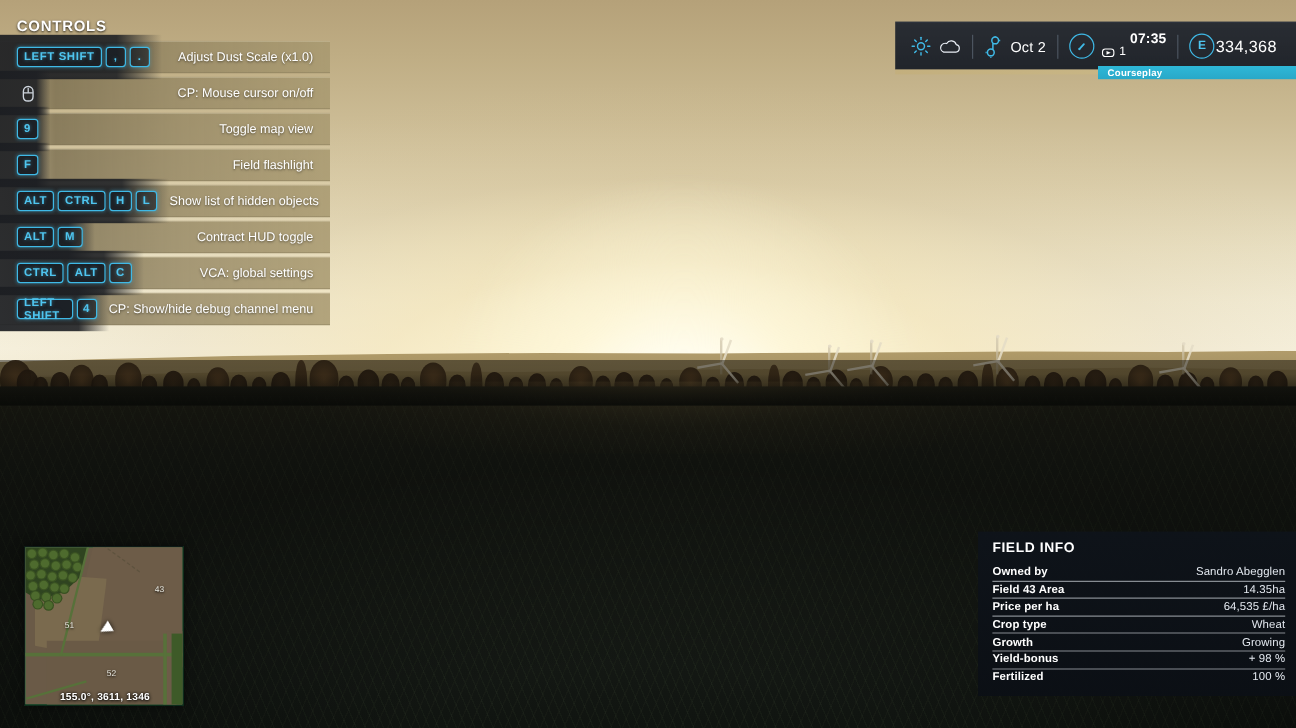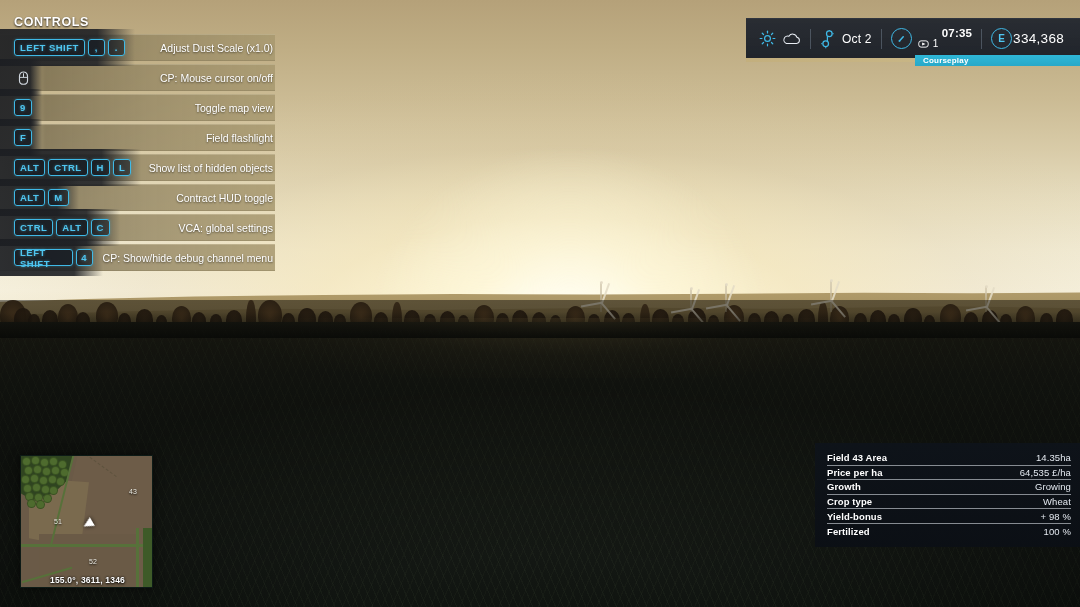--- a/index.html
+++ b/index.html
@@ -150,21 +150,21 @@
     padding:0 5px;
     box-shadow:0 0 3px rgba(63,185,230,0.35);
     text-shadow:0 0 3px rgba(79,197,239,0.5);
   }
   .key.icon-key {
     border:none; background:transparent; box-shadow:none;
     padding:0; min-width:18px;
   }
   .mouse-ico { width:13px; height:14px; display:block; }
   .ctl-label {
-    margin-left:auto; padding-right:2px;
+    margin-left:auto; padding-right:14px;
     color:#ffffff; font-size:10.5px;
     text-shadow:0 1px 2px rgba(0,0,0,0.55);
     white-space:nowrap;
     position:relative; z-index:2;
   }
 
   
   #hud-top {
     position:absolute; right:0; top:18px;
     height:40px; width:334px;
@@ -541,36 +541,41 @@
 
   <div class="hud-money">334,368</div>
 </div>
 <div id="hud-underline"></div>
 
 <div id="courseplay-badge">
   <span>Courseplay</span>
 </div>
 
 <div id="field-info">
+  <div id="field-info-title">FIELD INFO</div>
   <div id="field-info-rows">
+      <div class="fi-row">
+        <span class="fi-key">Owned by</span>
+        <span class="fi-val">Sandro Abegglen</span>
+      </div>
       <div class="fi-row">
         <span class="fi-key">Field 43 Area</span>
         <span class="fi-val">14.35ha</span>
       </div>
       <div class="fi-row">
         <span class="fi-key">Price per ha</span>
         <span class="fi-val">64,535 £/ha</span>
       </div>
       <div class="fi-row">
+        <span class="fi-key">Crop type</span>
+        <span class="fi-val">Wheat</span>
+      </div>
+      <div class="fi-row">
         <span class="fi-key">Growth</span>
         <span class="fi-val">Growing</span>
-      </div>
-      <div class="fi-row">
-        <span class="fi-key">Crop type</span>
-        <span class="fi-val">Wheat</span>
       </div>
       <div class="fi-row">
         <span class="fi-key">Yield-bonus</span>
         <span class="fi-val">+ 98 %</span>
       </div>
       <div class="fi-row">
         <span class="fi-key">Fertilized</span>
         <span class="fi-val">100 %</span>
       </div>
     </div>

